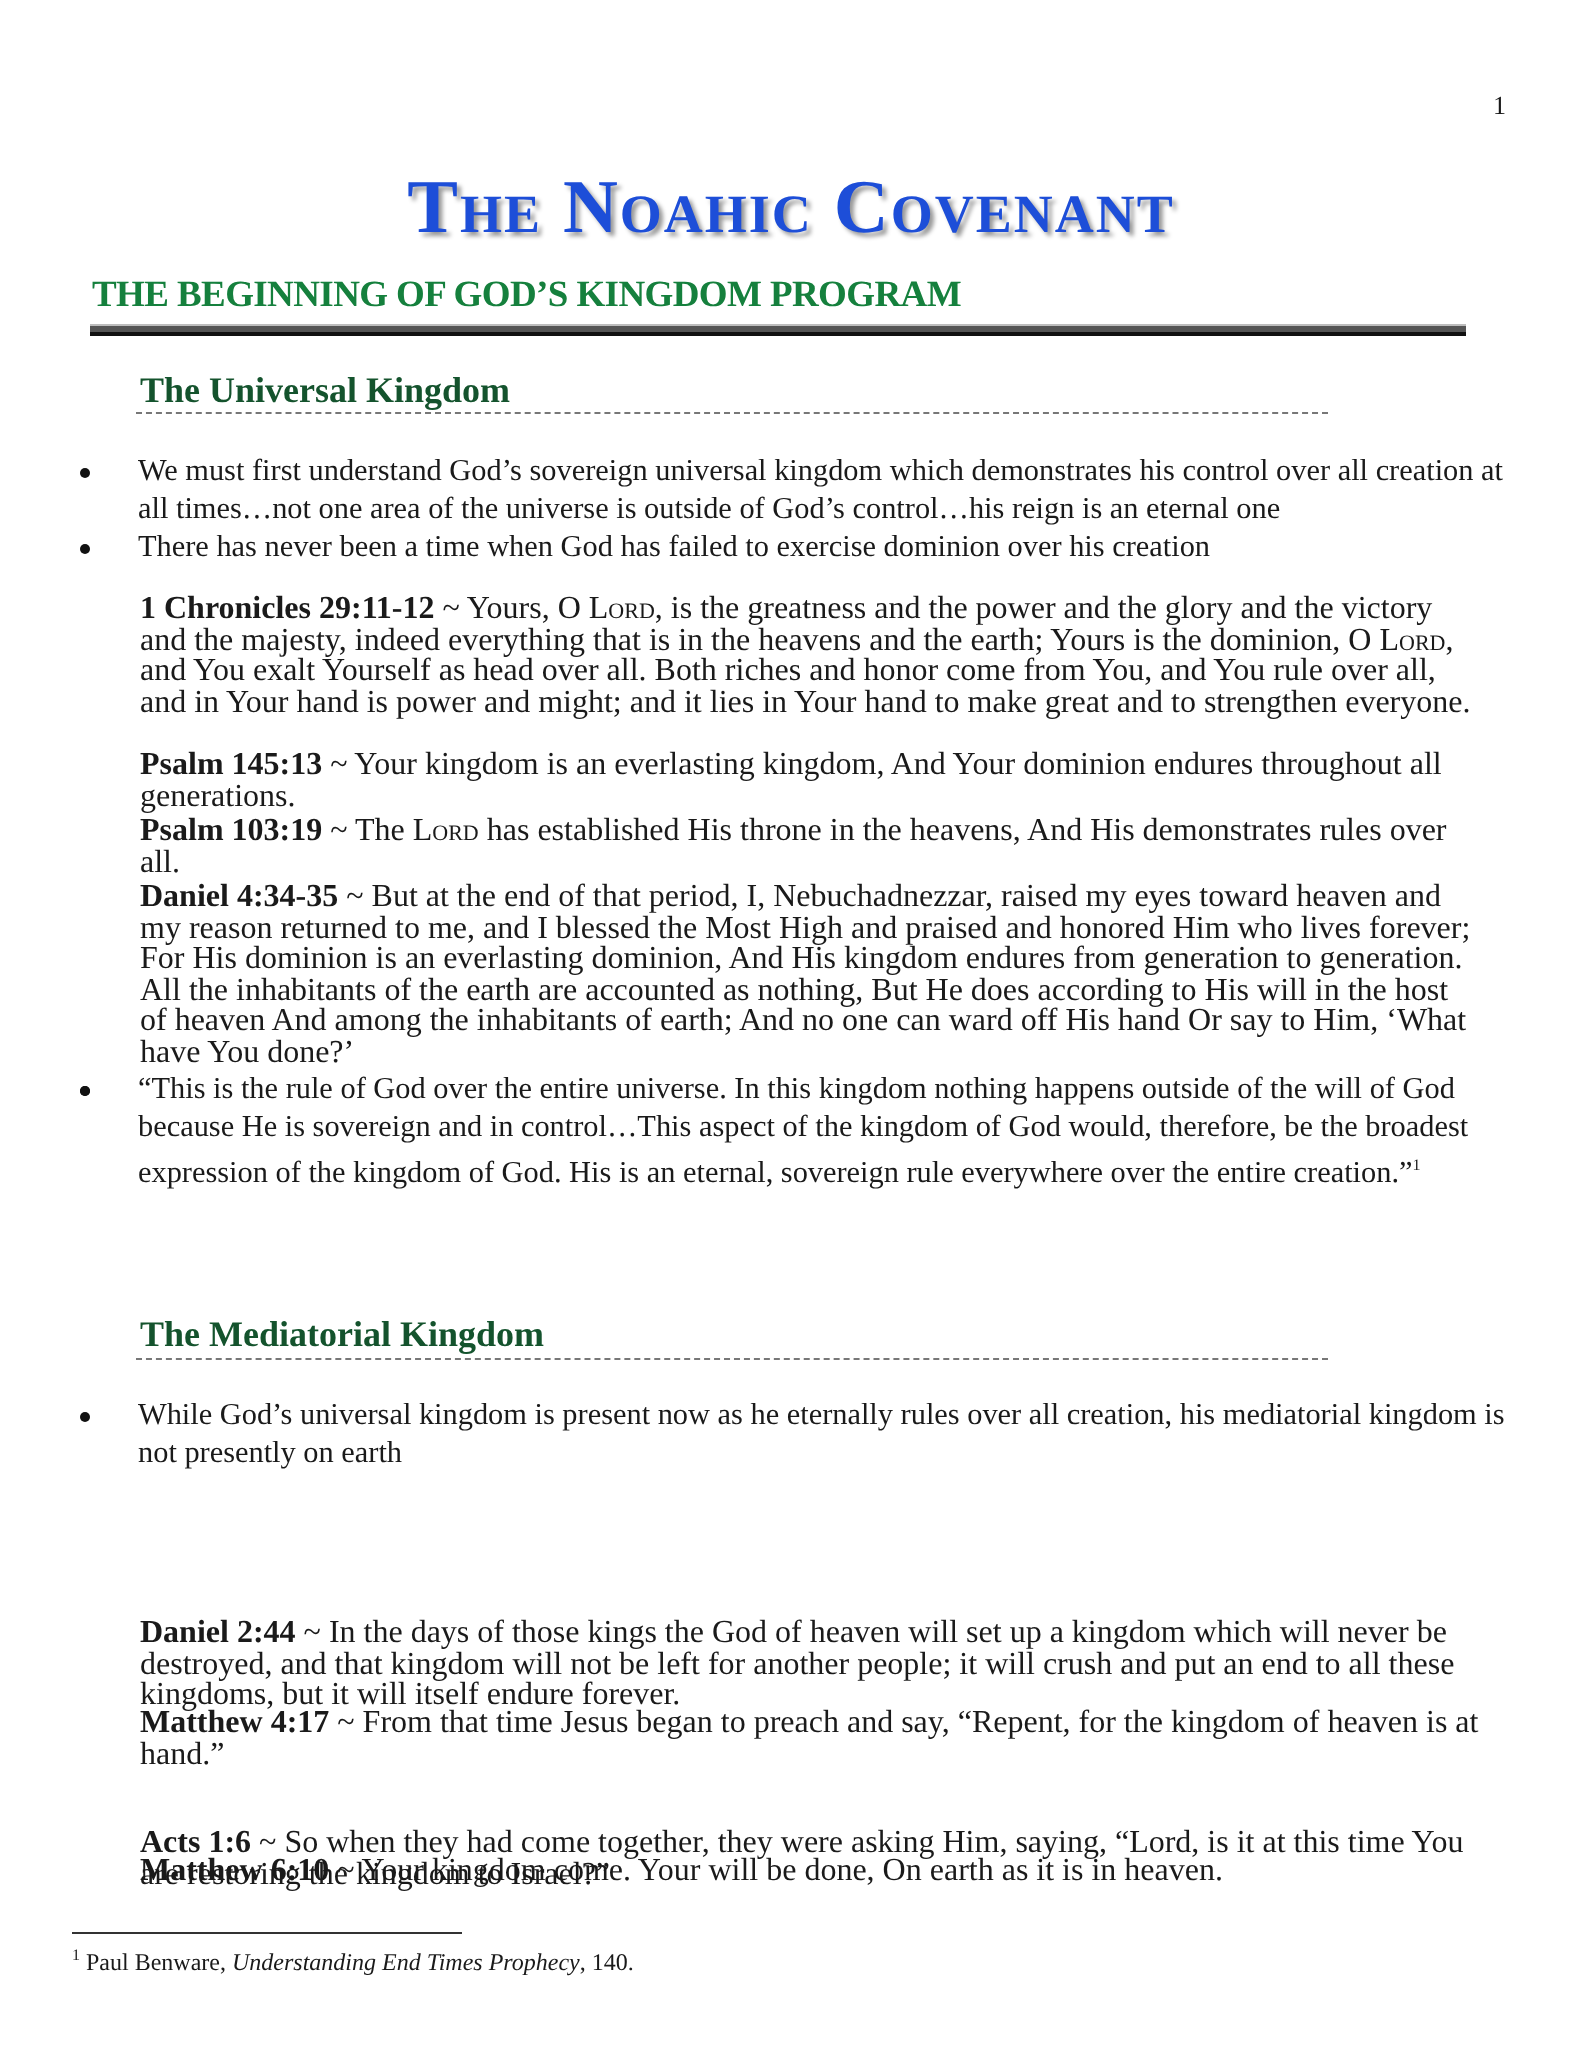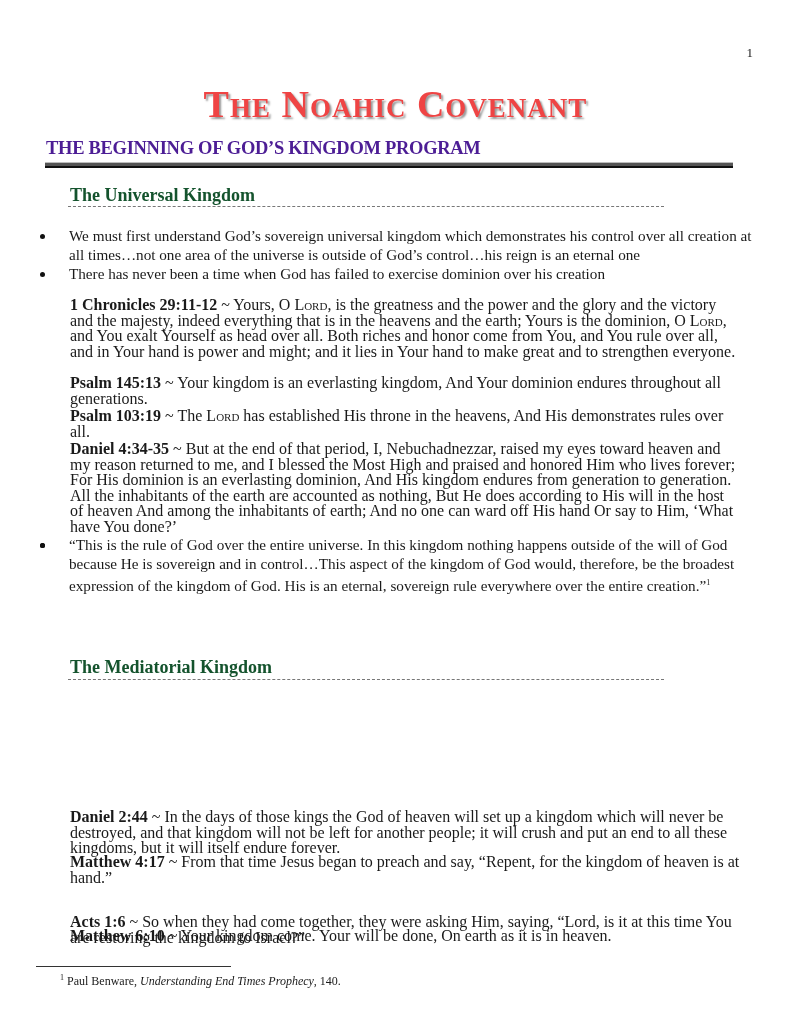--- a/index.html
+++ b/index.html
@@ -3,27 +3,27 @@
   <meta charset="utf-8">
   <style>
     html, body { margin: 0; padding: 0; background: #ffffff; }
     body {
       width: 791px; height: 1024px; position: relative; overflow: hidden;
       font-family: "Liberation Serif", "DejaVu Serif", serif; color: #1a1a1a;
     }
     .page-number { position: absolute; top: 45px; right: 38px; font-size: 13px; }
     .doc-title {
       position: absolute; top: 82px; left: 0; width: 791px; text-align: center;
-      font-weight: bold; font-size: 38px; letter-spacing: 1px; color: #ef4444;
+      font-weight: bold; font-size: 38px; letter-spacing: 1px; color: #1d4ed8;
       text-shadow: 2px 2px 2px #999;
       font-variant: small-caps;
     }
     .section-head {
       position: absolute; top: 138px; left: 46px; font-weight: bold; font-size: 18.5px;
-      letter-spacing: -0.3px; color: #4c1d95;
+      letter-spacing: -0.3px; color: #15803d;
     }
     .section-rule {
       position: absolute; top: 162px; left: 45px; width: 688px; height: 6px;
       background: linear-gradient(#bdbdbd 0, #bdbdbd 1px, #555 1px, #555 4px, #111 4px, #111 6px);
     }
     .subhead {
       position: absolute; left: 70px; font-weight: bold; font-size: 18px; color: #14532d;
     }
     .dotted {
       position: absolute; left: 68px; width: 596px; height: 0;
@@ -35,21 +35,21 @@
     }
     .bullets li .dot {
       position: absolute; left: 4px; top: 7px; width: 5px; height: 5px; border-radius: 50%; background: #111;
     }
     .verse {
       position: absolute; left: 70px; width: 670px; font-size: 16px; line-height: 15.5px; margin: 0;
     }
     .verse .ref { font-weight: bold; }
     .sc { font-variant: small-caps; }
     .footnote-rule { position: absolute; left: 36px; top: 966px; width: 195px; height: 0; border-top: 1px solid #333; }
-    .footnote { position: absolute; left: 36px; top: 973px; font-size: 12px; margin-left: 24px; }
+    .footnote { position: absolute; left: 36px; top: 973px; font-size: 12px; }
     .footnote sup, .bullets sup { font-size: 8px; }
   </style>
 </head>
 <body>
 
 <div>
   <div class="page-number">1</div>
   <div class="doc-title">The Noahic Covenant</div>
   <div class="section-head">THE BEGINNING OF GOD’S KINGDOM PROGRAM</div>
   <div class="section-rule"></div>
@@ -80,20 +80,21 @@
 
   <ul class="bullets" style="top:536px;">
     <li><span class="dot"></span></li>
     <li><span class="dot"></span><span>“This is the rule of God over the entire universe. In this kingdom nothing happens outside of the will of God because He is sovereign and in control…This aspect of the kingdom of God would, therefore, be the broadest expression of the kingdom of God. His is an eternal, sovereign rule everywhere over the entire creation.”</span><sup>1</sup></li>
   </ul>
 
   <div class="subhead" style="top:657px;">The Mediatorial Kingdom</div>
   <div class="dotted" style="top:679px;"></div>
 
   <ul class="bullets" style="top:699px;">
+    <li><span class="dot"></span><span>While God’s universal kingdom is present now as he eternally rules over all creation, his mediatorial kingdom is not presently on earth</span></li>
   </ul>
 
   <p class="verse" style="top:809px;">
     <span class="ref">Daniel 2:44</span><span> ~ </span><span>In the days of those kings the God of heaven will set up a kingdom which will never be destroyed, and that kingdom will not be left for another people; it will crush and put an end to all these kingdoms, but it will itself endure forever.</span>
   </p>
 
   <p class="verse" style="top:854px;">
     <span class="ref">Matthew 4:17</span><span> ~ </span><span>From that time Jesus began to preach and say, “Repent, for the kingdom of heaven is at hand.”</span>
   </p>
 

